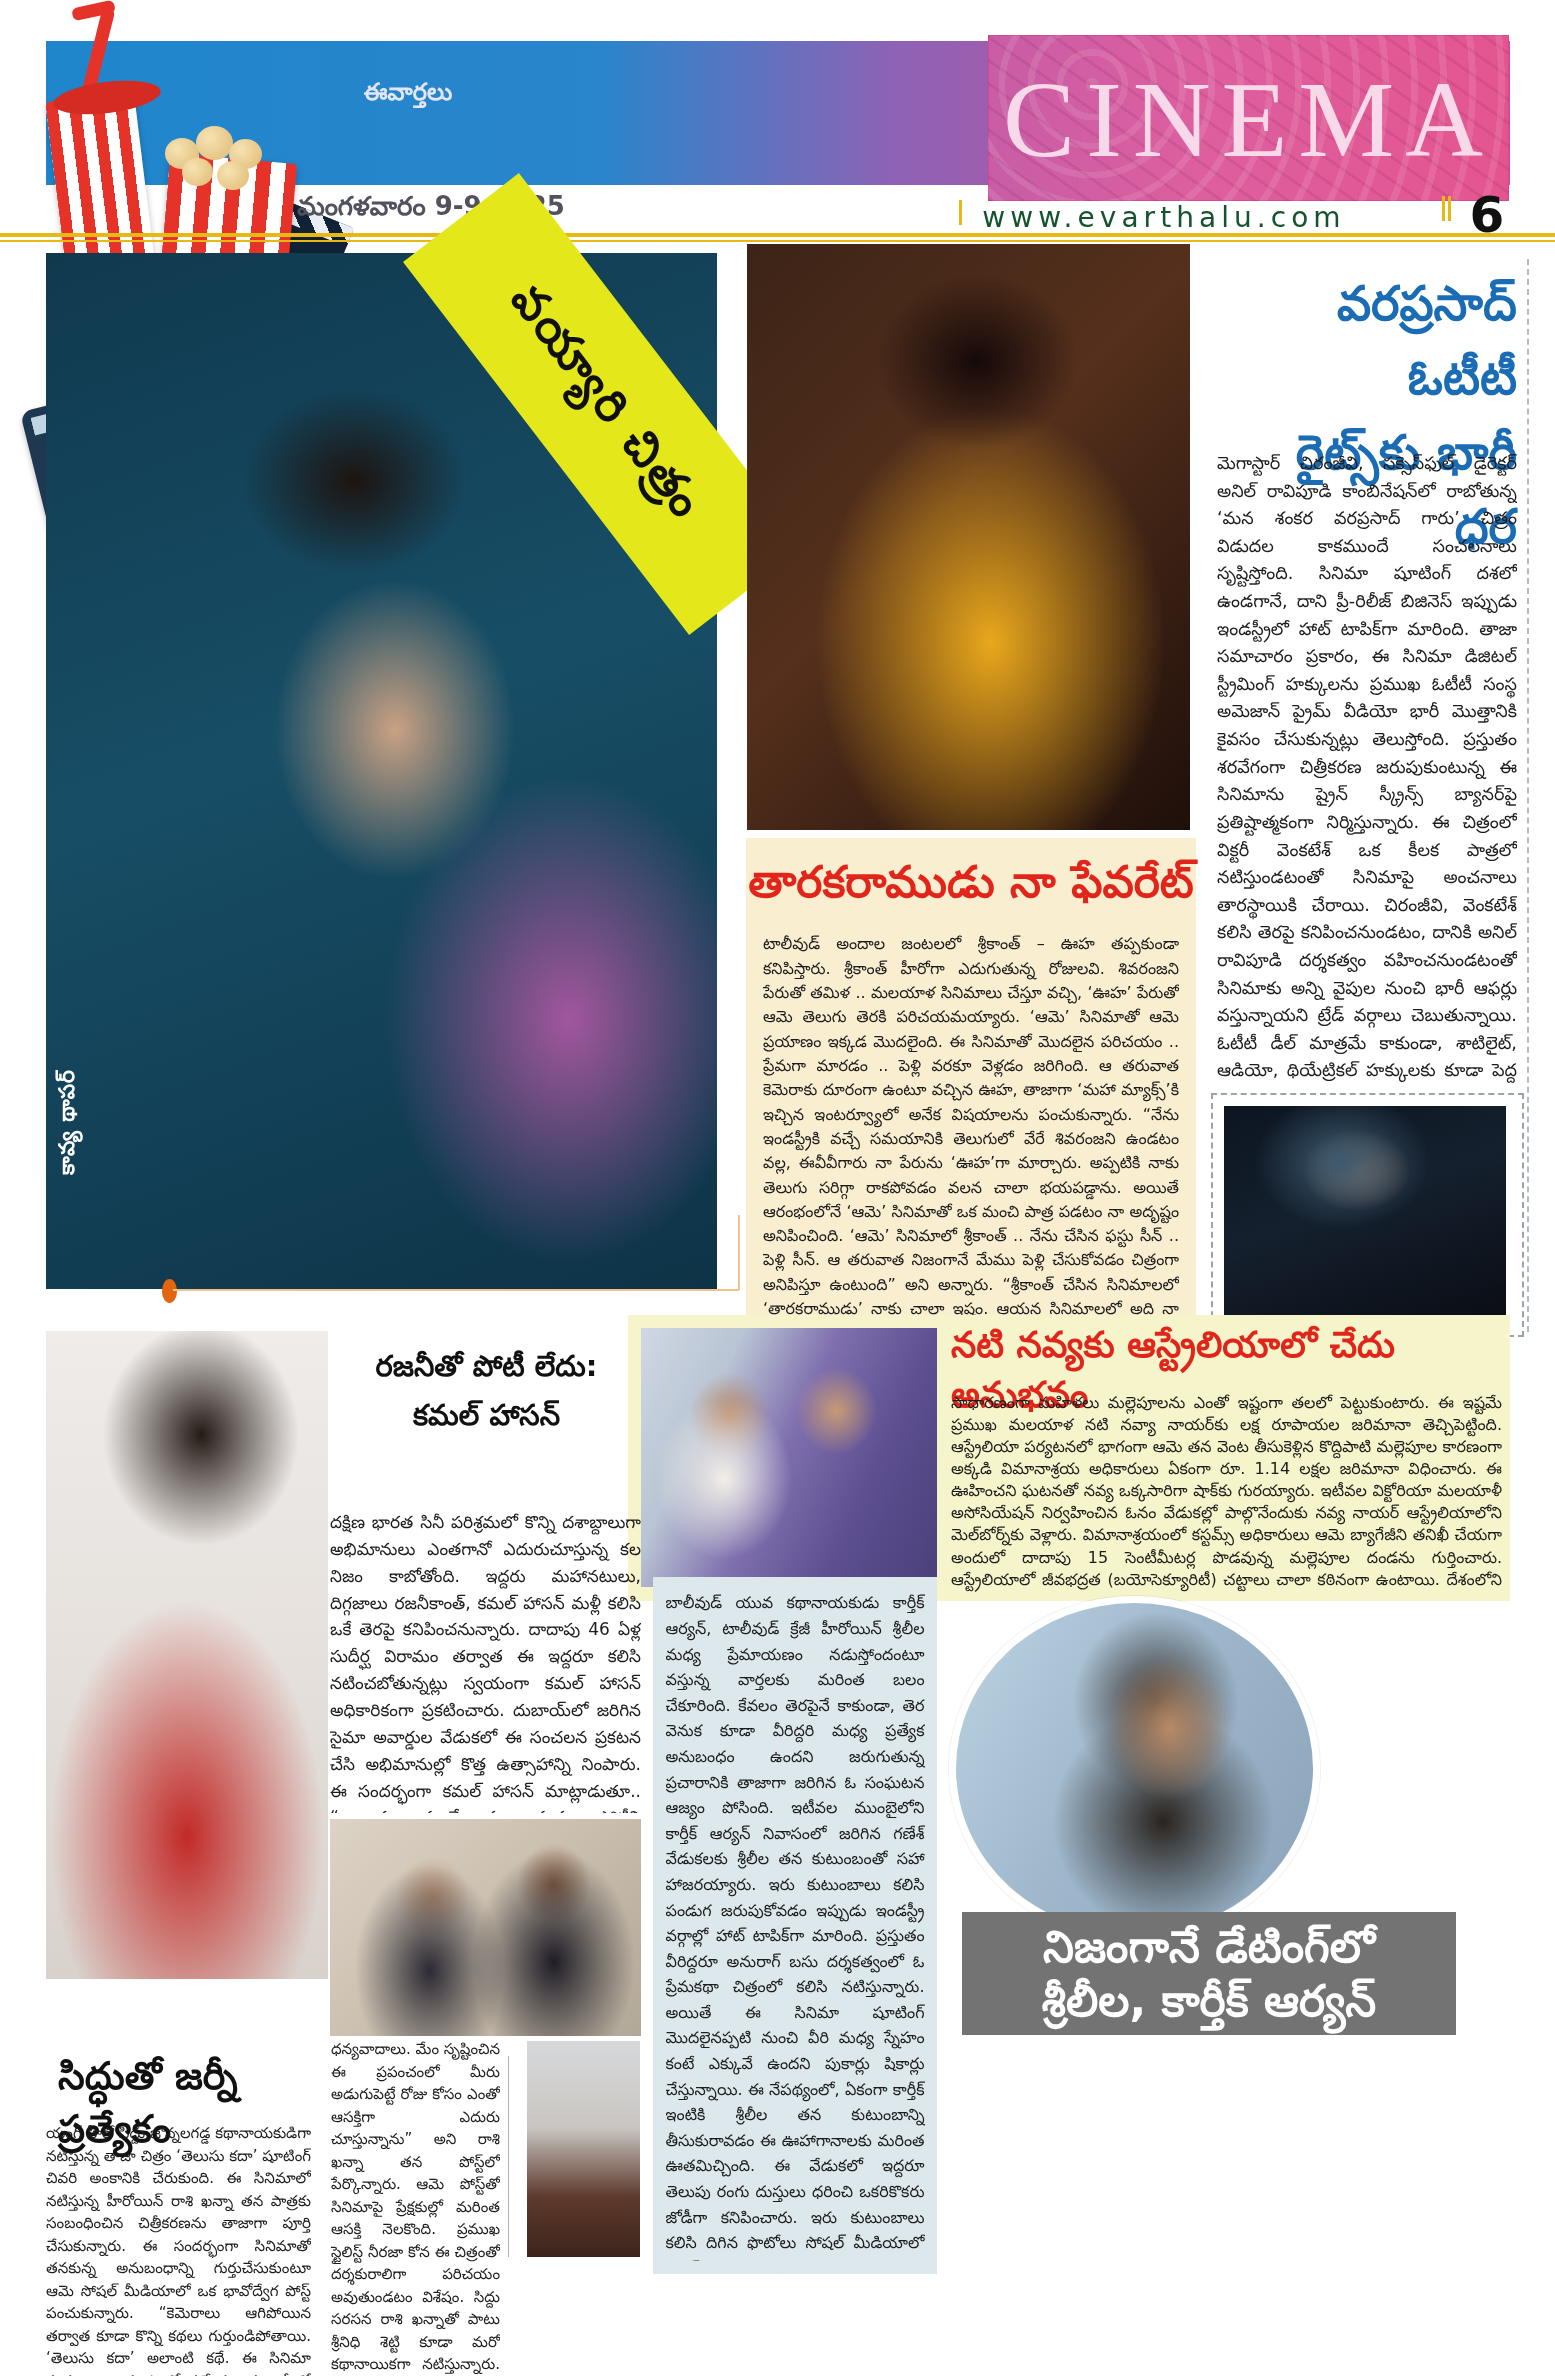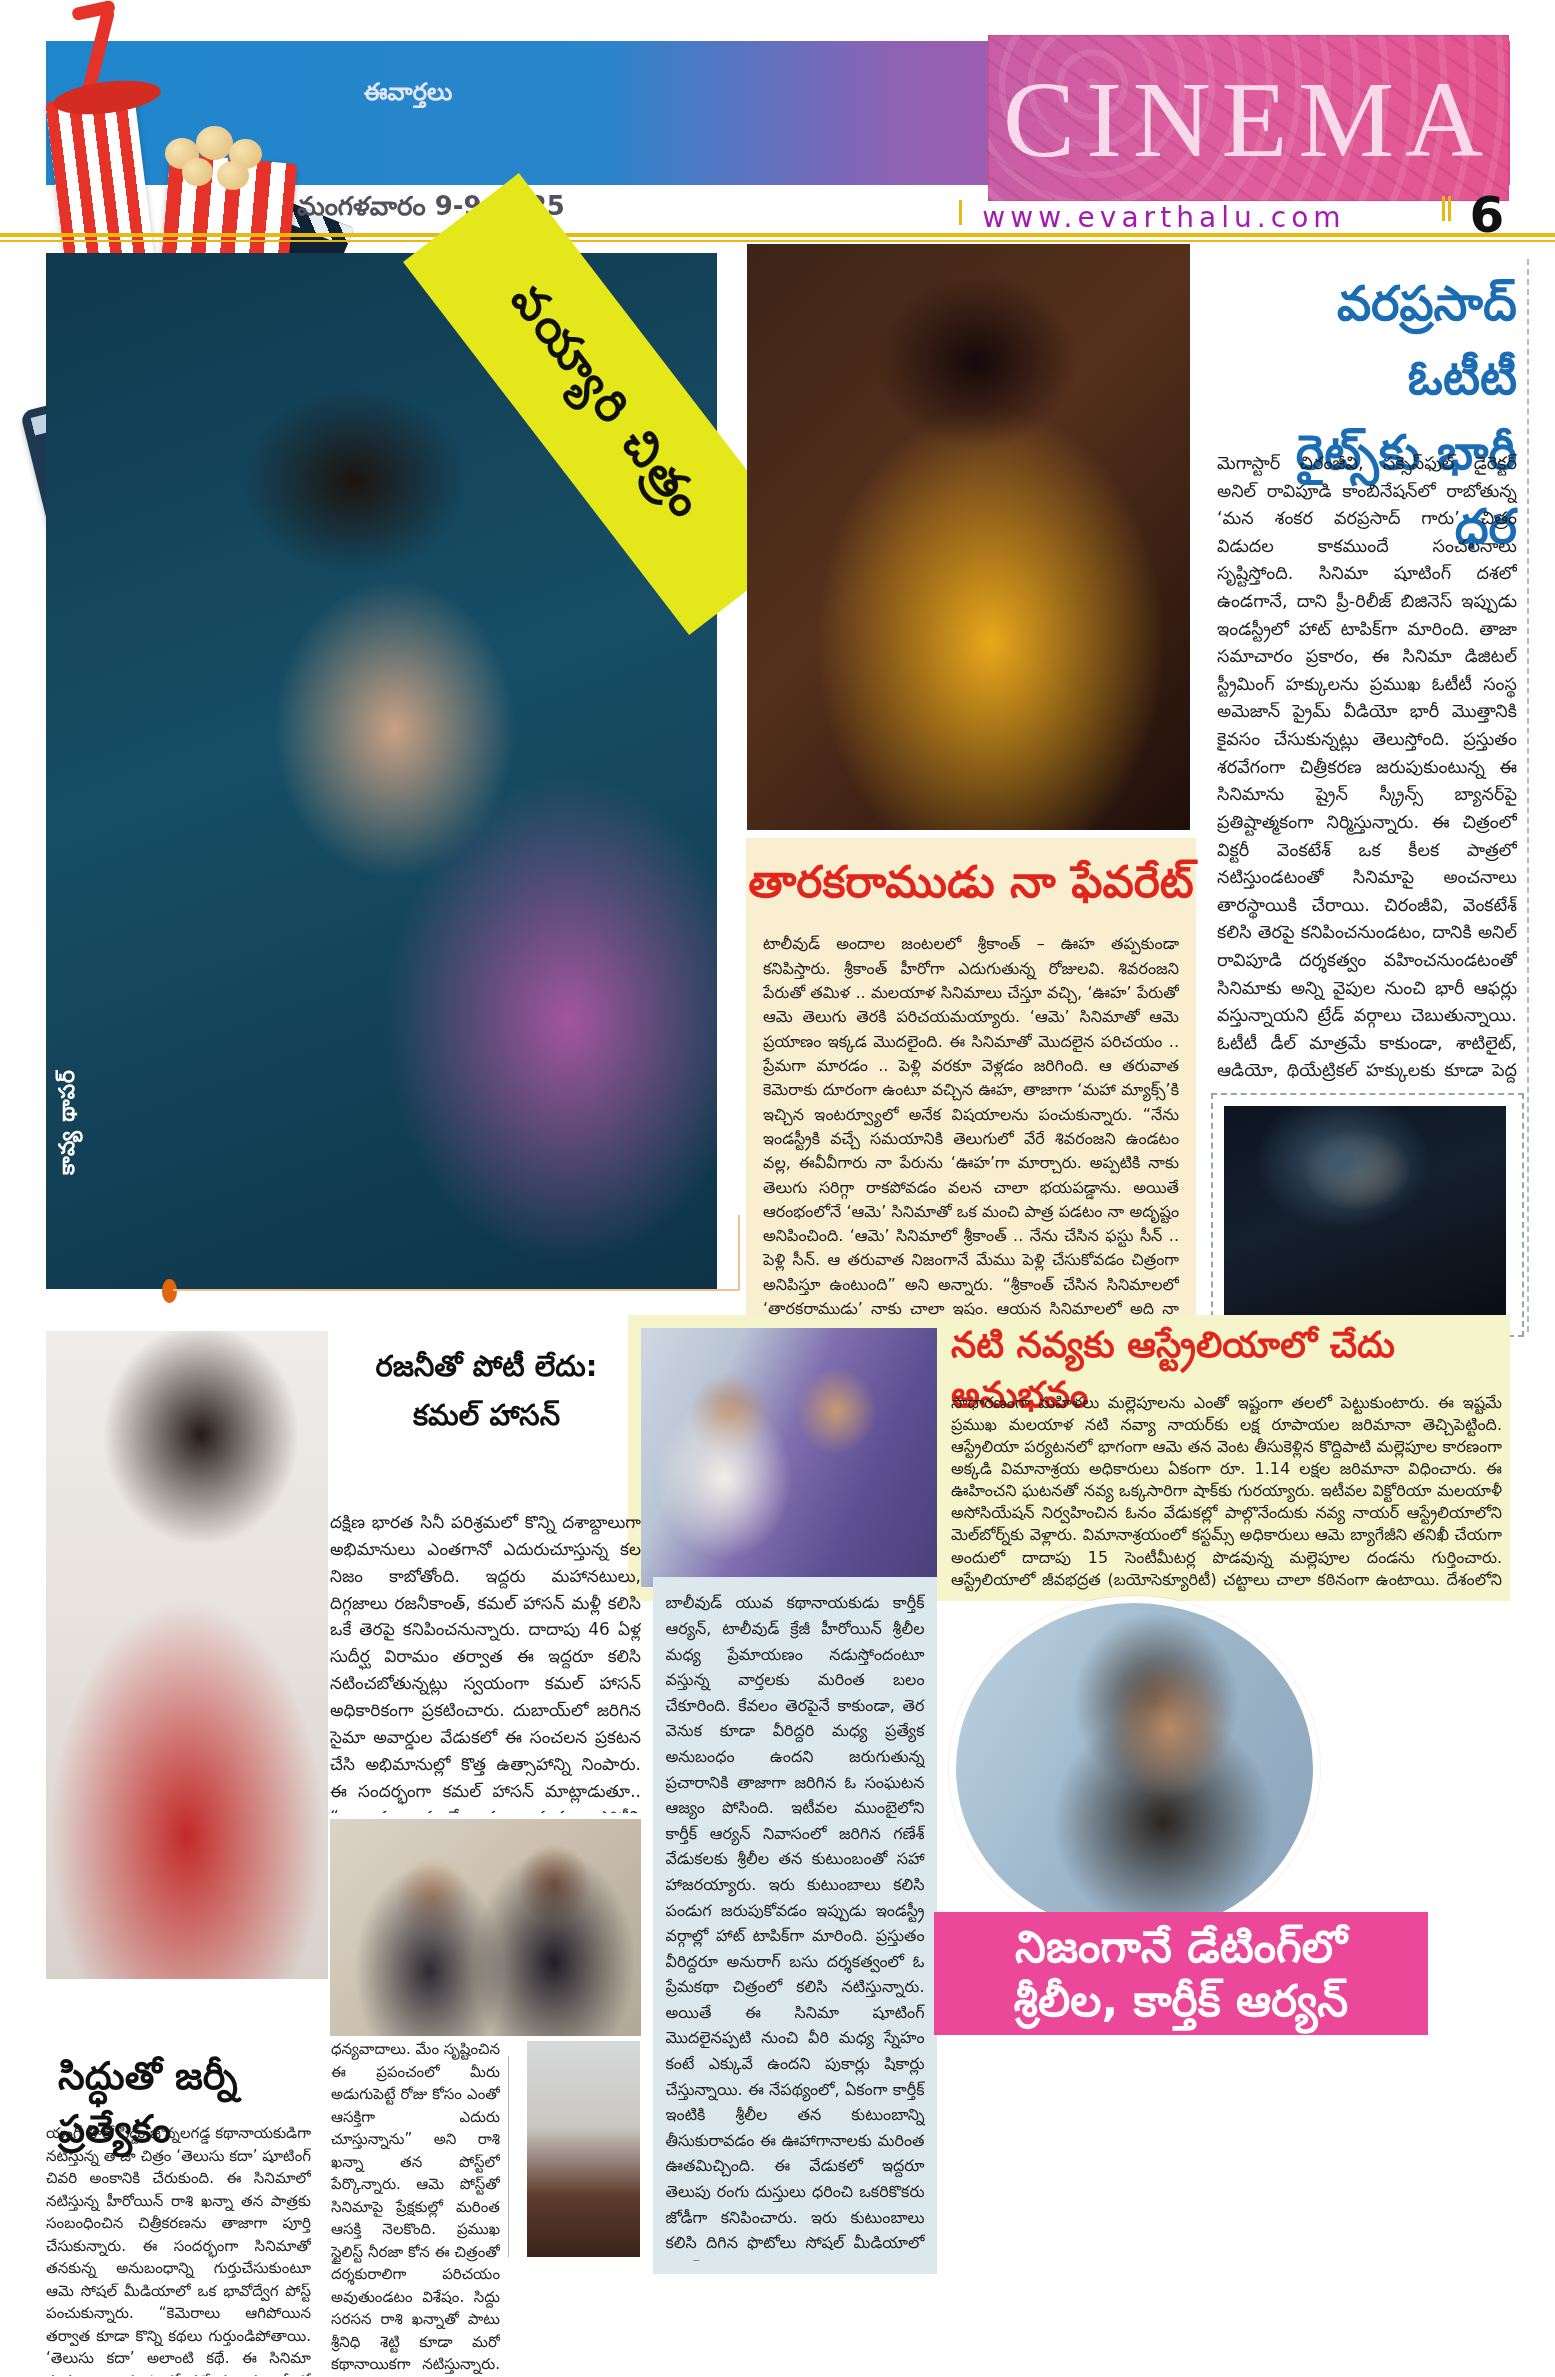--- a/index.html
+++ b/index.html
@@ -16,21 +16,21 @@
   .cinemabox:before{content:"";position:absolute;inset:0;
         background:repeating-radial-gradient(circle at 20% 30%, rgba(255,255,255,.10) 0 6.7px, rgba(0,0,0,0) 6.7px 29px),
                    repeating-linear-gradient(35deg, rgba(120,20,70,.12) 0 2.9px, rgba(0,0,0,0) 2.9px 19px);}
   .cinematxt{left:988px;top:58px;width:521px;text-align:center;
         font-family:"Liberation Serif",serif;font-size:108px;font-weight:400;
         color:#f8d9e9;letter-spacing:.10em;}
   .brandsmall{left:288px;top:46px;width:240px;text-align:center;font-size:24px;font-weight:bold;color:#e3e6f4;margin-top:32px;}
   .masthead{left:268px;top:61px;width:661px;text-align:center;font-size:100px;font-weight:bold;color:#ffffff;
         text-shadow:2.4px 3.4px 4.8px rgba(15,40,90,.55);}
   .dateline{left:297px;top:191px;width:268px;text-align:center;font-size:26px;font-weight:bold;color:#52525e;}
-  .website{left:982px;top:201px;width:364px;text-align:center;font-size:28px;color:#a21caf;letter-spacing:.18em;}
+  .website{left:982px;top:201px;width:364px;text-align:center;font-size:28px;color:#14532d;letter-spacing:.18em;}
   .pagenum{left:1458px;top:186px;width:58px;text-align:center;font-size:50px;font-weight:bold;color:#111;}
   .goldbar{left:0;width:1555px;background:#e9b913;}
   .ybar{width:3.4px;height:25px;background:#e9b913;}
   
   .cup{left:61px;top:96px;width:89px;height:261px;transform:rotate(-7deg);
        background:repeating-linear-gradient(90deg,#e5332a 0 11.5px,#ffffff 11.5px 23px);
        border-radius:4.8px 4.8px 19px 19px;box-shadow:0 2.9px 6.7px rgba(0,0,0,.25);}
   .cuplid{left:53px;top:82px;width:108px;height:31px;background:#d42b22;border-radius:50%;transform:rotate(-7deg);}
   .straw{left:91px;top:7.2px;width:12.5px;height:96px;background:#e5332a;transform:rotate(14deg);border-radius:5.8px;}
   .straw2{left:72px;top:3.8px;width:43px;height:12.5px;background:#e5332a;transform:rotate(-12deg);border-radius:5.8px;}
@@ -111,21 +111,21 @@
   .odot{left:162px;top:1279px;width:15.3px;height:24px;border-radius:50%;background:#e2650f;}
   .oline{left:173px;top:1289px;width:566px;height:1.9px;background:#f2c28e;}
   .oriser{left:738px;top:1215px;width:1.9px;height:75px;background:#f2c28e;}
   
   .h-blue{color:#1a6db5;font-weight:bold;font-size:48px;line-height:1.55;}
   .h-red{color:#e1251b;font-weight:bold;}
   .h-blk{color:#111;font-weight:bold;}
   .cream{left:746px;top:838px;width:450px;height:487px;background:#f9eed0;}
   .navyabox{left:628px;top:1315px;width:882px;height:286px;background:#f6f4ca;}
   .sreecol{left:653px;top:1577px;width:284px;height:697px;background:#dde8ec;}
-  .banner{left:934px;top:1912px;width:494px;height:123px;background:#ec4899;
+  .banner{left:962px;top:1912px;width:494px;height:123px;background:#737373;
      display:flex;flex-direction:column;align-items:center;justify-content:center;}
   .banner div{color:#ffffff;font-weight:bold;font-size:44px;line-height:1.22;}
   .vdash{border-left:2.4px dashed #b4bac0;}
   .vthin{background:#b2b2b2;}
 </style>
 </head>
 <body>
 
 <div id="page">
 

